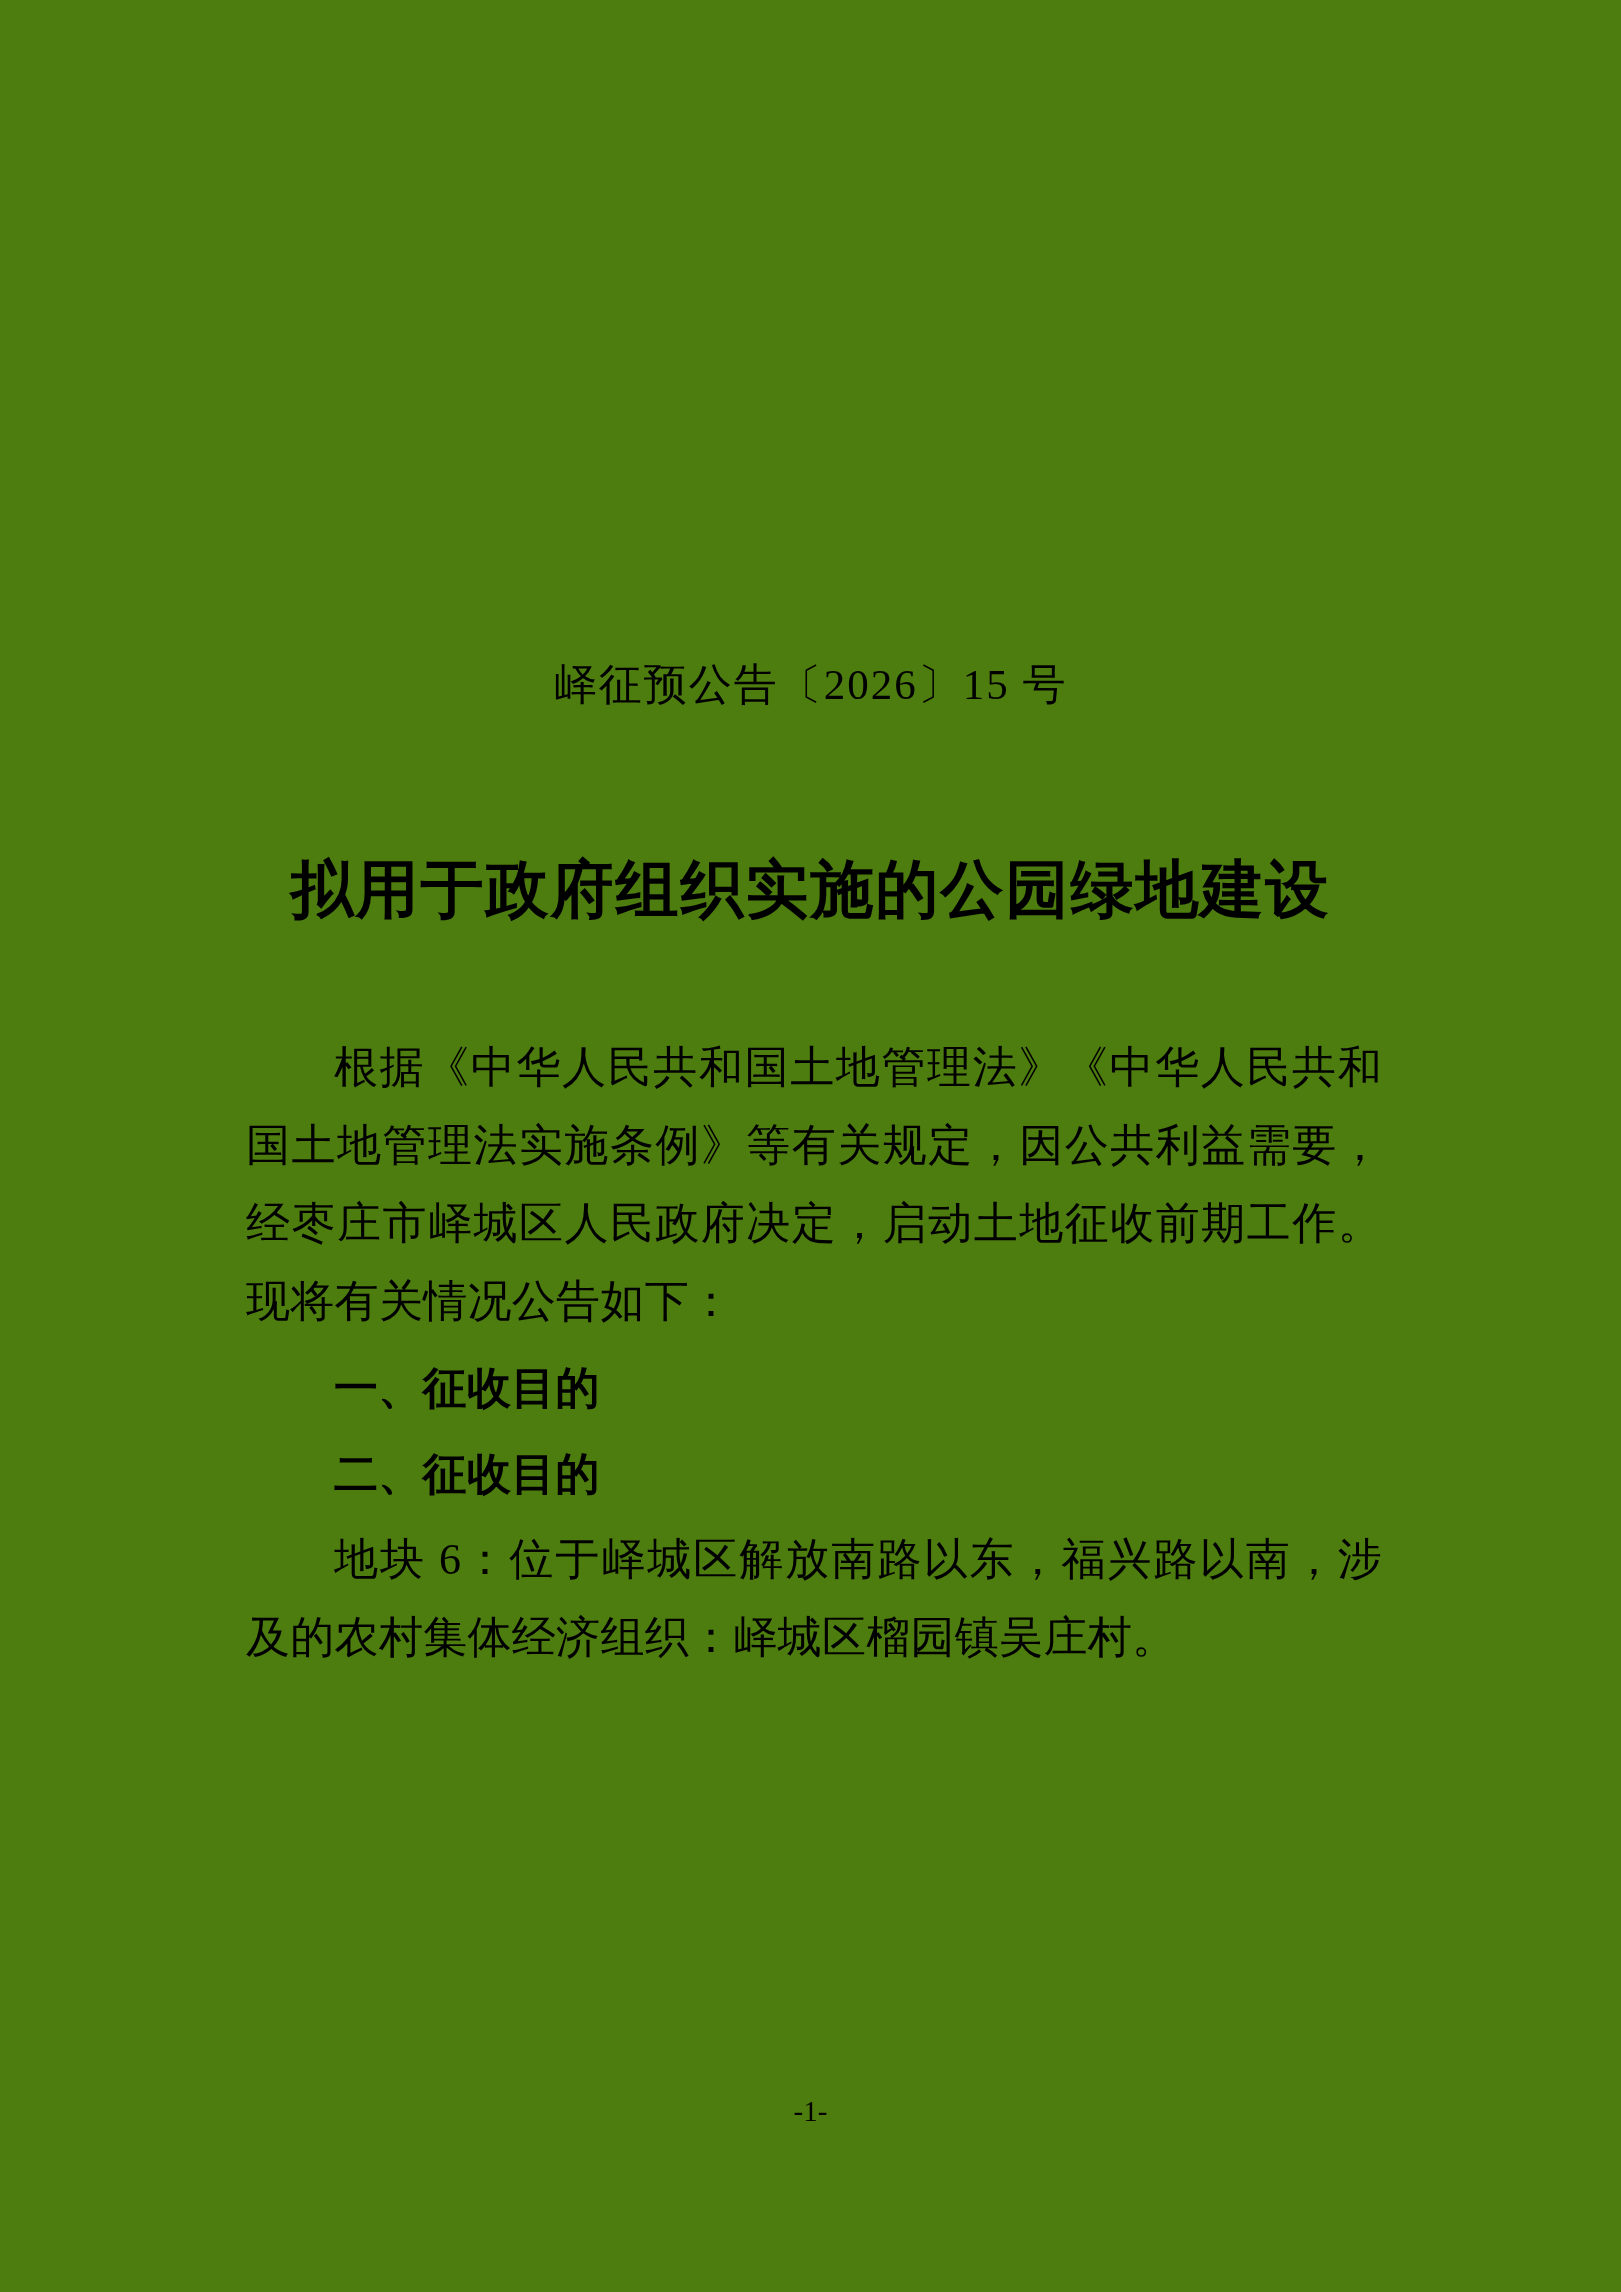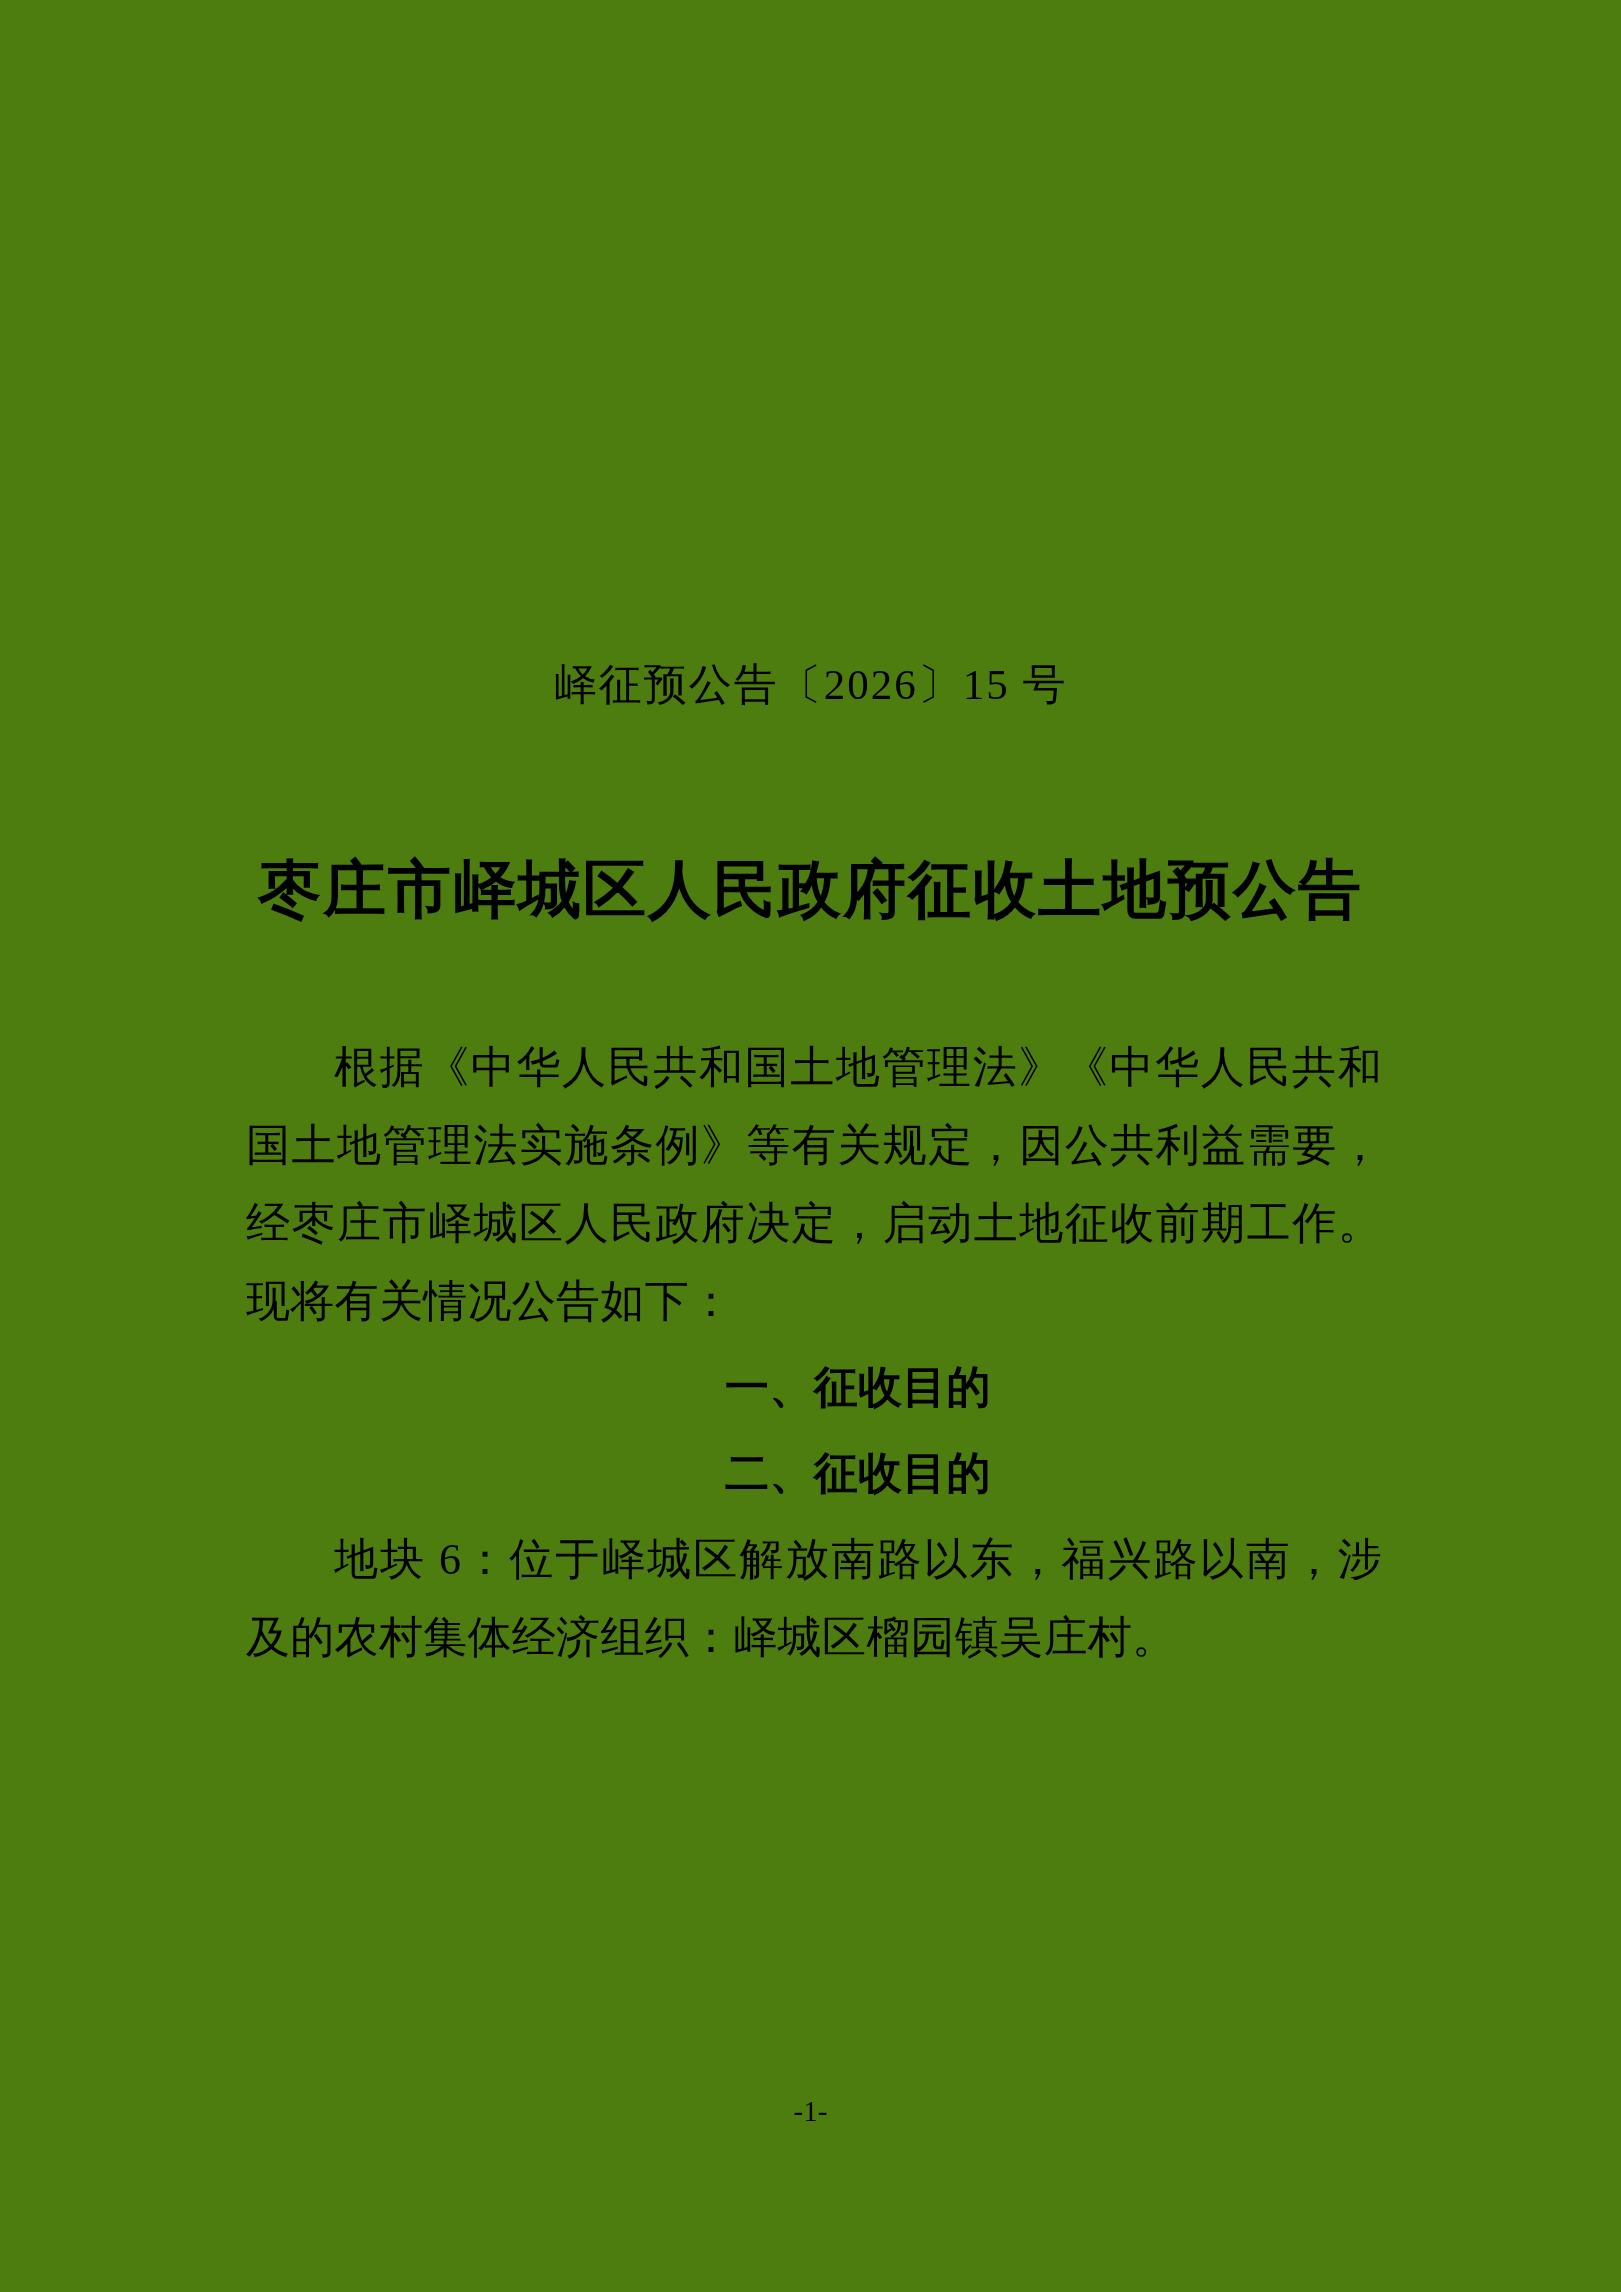--- a/index.html
+++ b/index.html
@@ -46,43 +46,43 @@
     text-align: justify;
     text-justify: inter-character;
     letter-spacing: 0.3px;
   }
   .body-block p { margin: 8px; }
   .para {
     text-indent: 2em;
   }
   .section-heading {
     text-indent: 88px;
-    font-family: Liberation Serif, serif;
+    font-family: Liberation Sans, sans-serif;
     font-weight: bold;
     font-size: 44px;
-    text-align: center;
+    text-align: left;
   }
   .page-footer {
     position: absolute;
     top: 2092px;
     left: 0;
     width: 1621px;
     text-align: center;
     font-size: 29px;
     line-height: 39px;
   }
 </style>
 </head>
 <body>
 
 <div class="page">
 
   <div class="doc-number">峄征预公告〔2026〕15 号</div>
 
-  <h1 class="doc-title">枣庄市峄城区人民政府征收土地预公告</h1>
+  <h1 class="doc-title">拟用于政府组织实施的公园绿地建设</h1>
 
   <div class="body-block">
     <p class="para">根据《中华人民共和国土地管理法》《中华人民共和国土地管理法实施条例》等有关规定，因公共利益需要，经枣庄市峄城区人民政府决定，启动土地征收前期工作。现将有关情况公告如下：</p>
     <p class="section-heading">一、征收目的</p>
     <p class="section-heading">二、征收目的</p>
     <p class="para">地块 6：位于峄城区解放南路以东，福兴路以南，涉及的农村集体经济组织：峄城区榴园镇吴庄村。</p>
   </div>
 
   <div class="page-footer">-1-</div>
 

